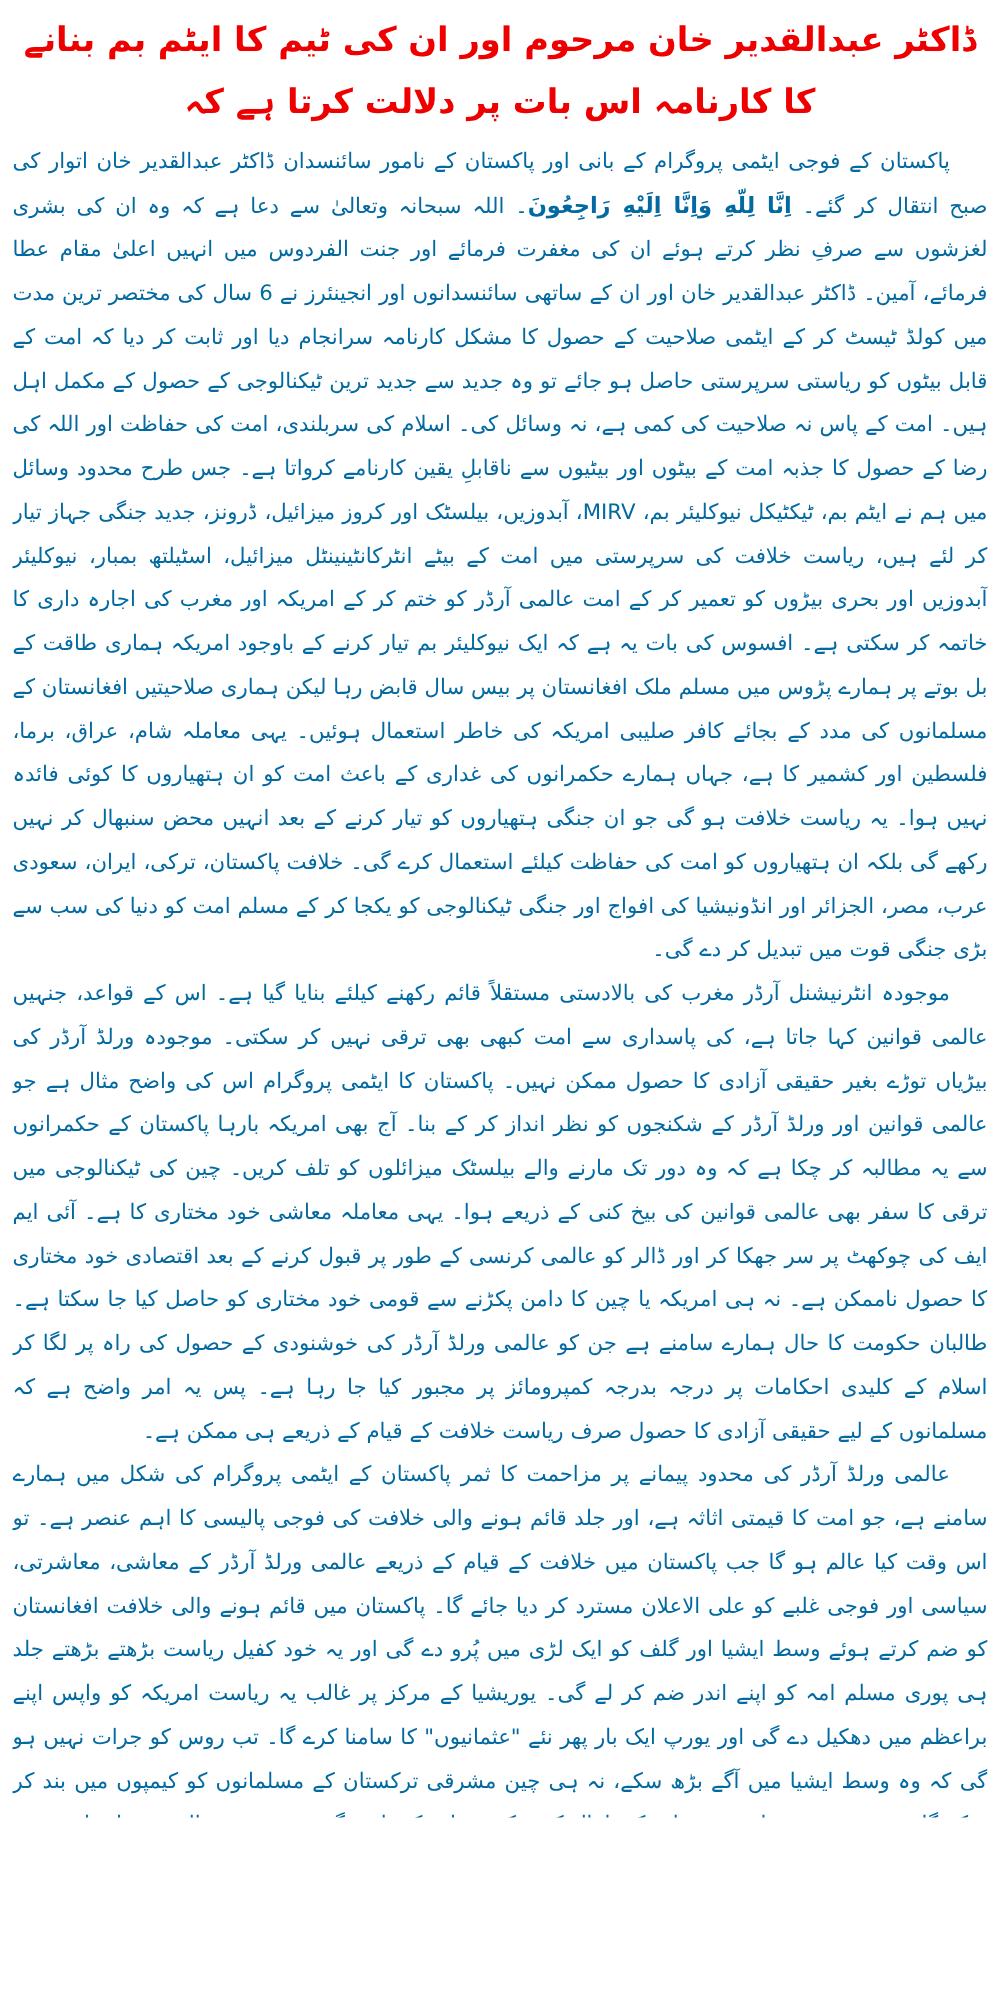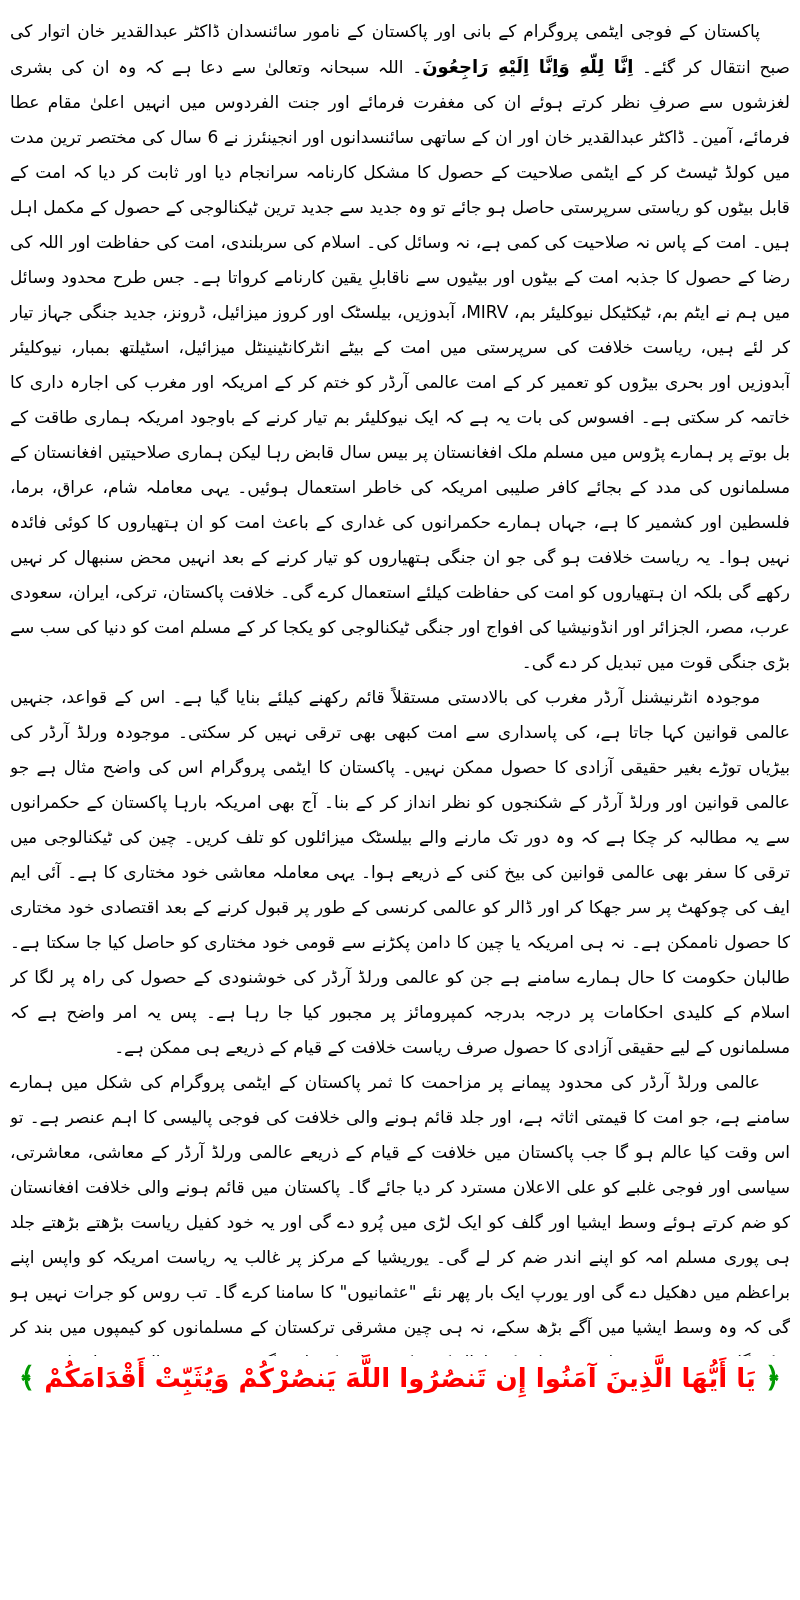--- a/index.html
+++ b/index.html
@@ -25,21 +25,21 @@
     line-height: 49px;
     color: #ee0000;
   }
   .headline .hl-line { display: block; }
   .article {
     height: 1342px;
     margin: 4px 10px 0 10px;
     overflow: hidden;
     font-size: 17px;
     line-height: 35px;
-    color: #000000;
+    color: #0369a1;
     text-align: justify;
     text-justify: inter-word;
   }
   .article p {
     margin: 0;
     text-indent: 30px;
   }
   .arabic-inline {
     font-weight: bold;
     font-size: 18px;
@@ -60,30 +60,23 @@
     font-weight: bold;
     font-size: 28px;
   }
 </style>
 </head>
 <body>
 
 <div class="page">
 
   <div class="headline">
+    <span class="hl-line">ڈاکٹر عبدالقدیر خان مرحوم اور ان کی ٹیم کا ایٹم بم بنانے کا کارنامہ اس بات پر دلالت کرتا ہے کہ</span>
   </div>
 
   <div class="article">
     <p><span>پاکستان کے فوجی ایٹمی پروگرام کے بانی اور پاکستان کے نامور سائنسدان ڈاکٹر عبدالقدیر خان اتوار کی صبح انتقال کر گئے۔ </span><span class="arabic-inline">اِنَّا لِلّهِ وَاِنَّا اِلَيْهِ رَاجِعُونَ</span><span>۔ اللہ سبحانہ وتعالیٰ سے دعا ہے کہ وہ ان کی بشری لغزشوں سے صرفِ نظر کرتے ہوئے ان کی مغفرت فرمائے اور جنت الفردوس میں انہیں اعلیٰ مقام عطا فرمائے، آمین۔ ڈاکٹر عبدالقدیر خان اور ان کے ساتھی سائنسدانوں اور انجینئرز نے 6 سال کی مختصر ترین مدت میں کولڈ ٹیسٹ کر کے ایٹمی صلاحیت کے حصول کا مشکل کارنامہ سرانجام دیا اور ثابت کر دیا کہ امت کے قابل بیٹوں کو ریاستی سرپرستی حاصل ہو جائے تو وہ جدید سے جدید ترین ٹیکنالوجی کے حصول کے مکمل اہل ہیں۔ امت کے پاس نہ صلاحیت کی کمی ہے، نہ وسائل کی۔ اسلام کی سربلندی، امت کی حفاظت اور اللہ کی رضا کے حصول کا جذبہ امت کے بیٹوں اور بیٹیوں سے ناقابلِ یقین کارنامے کرواتا ہے۔ جس طرح محدود وسائل میں ہم نے ایٹم بم، ٹیکٹیکل نیوکلیئر بم، MIRV، آبدوزیں، بیلسٹک اور کروز میزائیل، ڈرونز، جدید جنگی جہاز تیار کر لئے ہیں، ریاست خلافت کی سرپرستی میں امت کے بیٹے انٹرکانٹینینٹل میزائیل، اسٹیلتھ بمبار، نیوکلیئر آبدوزیں اور بحری بیڑوں کو تعمیر کر کے امت عالمی آرڈر کو ختم کر کے امریکہ اور مغرب کی اجارہ داری کا خاتمہ کر سکتی ہے۔ افسوس کی بات یہ ہے کہ ایک نیوکلیئر بم تیار کرنے کے باوجود امریکہ ہماری طاقت کے بل بوتے پر ہمارے پڑوس میں مسلم ملک افغانستان پر بیس سال قابض رہا لیکن ہماری صلاحیتیں افغانستان کے مسلمانوں کی مدد کے بجائے کافر صلیبی امریکہ کی خاطر استعمال ہوئیں۔ یہی معاملہ شام، عراق، برما، فلسطین اور کشمیر کا ہے، جہاں ہمارے حکمرانوں کی غداری کے باعث امت کو ان ہتھیاروں کا کوئی فائدہ نہیں ہوا۔ یہ ریاست خلافت ہو گی جو ان جنگی ہتھیاروں کو تیار کرنے کے بعد انہیں محض سنبھال کر نہیں رکھے گی بلکہ ان ہتھیاروں کو امت کی حفاظت کیلئے استعمال کرے گی۔ خلافت پاکستان، ترکی، ایران، سعودی عرب، مصر، الجزائر اور انڈونیشیا کی افواج اور جنگی ٹیکنالوجی کو یکجا کر کے مسلم امت کو دنیا کی سب سے بڑی جنگی قوت میں تبدیل کر دے گی۔</span></p>
     <p>موجودہ انٹرنیشنل آرڈر مغرب کی بالادستی مستقلاً قائم رکھنے کیلئے بنایا گیا ہے۔ اس کے قواعد، جنہیں عالمی قوانین کہا جاتا ہے، کی پاسداری سے امت کبھی بھی ترقی نہیں کر سکتی۔ موجودہ ورلڈ آرڈر کی بیڑیاں توڑے بغیر حقیقی آزادی کا حصول ممکن نہیں۔ پاکستان کا ایٹمی پروگرام اس کی واضح مثال ہے جو عالمی قوانین اور ورلڈ آرڈر کے شکنجوں کو نظر انداز کر کے بنا۔ آج بھی امریکہ بارہا پاکستان کے حکمرانوں سے یہ مطالبہ کر چکا ہے کہ وہ دور تک مارنے والے بیلسٹک میزائلوں کو تلف کریں۔ چین کی ٹیکنالوجی میں ترقی کا سفر بھی عالمی قوانین کی بیخ کنی کے ذریعے ہوا۔ یہی معاملہ معاشی خود مختاری کا ہے۔ آئی ایم ایف کی چوکھٹ پر سر جھکا کر اور ڈالر کو عالمی کرنسی کے طور پر قبول کرنے کے بعد اقتصادی خود مختاری کا حصول ناممکن ہے۔ نہ ہی امریکہ یا چین کا دامن پکڑنے سے قومی خود مختاری کو حاصل کیا جا سکتا ہے۔ طالبان حکومت کا حال ہمارے سامنے ہے جن کو عالمی ورلڈ آرڈر کی خوشنودی کے حصول کی راہ پر لگا کر اسلام کے کلیدی احکامات پر درجہ بدرجہ کمپرومائز پر مجبور کیا جا رہا ہے۔ پس یہ امر واضح ہے کہ مسلمانوں کے لیے حقیقی آزادی کا حصول صرف ریاست خلافت کے قیام کے ذریعے ہی ممکن ہے۔</p>
     <p>عالمی ورلڈ آرڈر کی محدود پیمانے پر مزاحمت کا ثمر پاکستان کے ایٹمی پروگرام کی شکل میں ہمارے سامنے ہے، جو امت کا قیمتی اثاثہ ہے، اور جلد قائم ہونے والی خلافت کی فوجی پالیسی کا اہم عنصر ہے۔ تو اس وقت کیا عالم ہو گا جب پاکستان میں خلافت کے قیام کے ذریعے عالمی ورلڈ آرڈر کے معاشی، معاشرتی، سیاسی اور فوجی غلبے کو علی الاعلان مسترد کر دیا جائے گا۔ پاکستان میں قائم ہونے والی خلافت افغانستان کو ضم کرتے ہوئے وسط ایشیا اور گلف کو ایک لڑی میں پُرو دے گی اور یہ خود کفیل ریاست بڑھتے بڑھتے جلد ہی پوری مسلم امہ کو اپنے اندر ضم کر لے گی۔ یوریشیا کے مرکز پر غالب یہ ریاست امریکہ کو واپس اپنے براعظم میں دھکیل دے گی اور یورپ ایک بار پھر نئے "عثمانیوں" کا سامنا کرے گا۔ تب روس کو جرات نہیں ہو گی کہ وہ وسط ایشیا میں آگے بڑھ سکے، نہ ہی چین مشرقی ترکستان کے مسلمانوں کو کیمپوں میں بند کر سکے گا۔ نہ ہی یہود ہمارے مقدسات کو پامال کرنے کی جرات کر پائیں گے۔ یہ ہے وہ عالمی منظر نامہ جس کا دنیا خلافت کے قیام کے بعد مشاہدہ کرے گی۔ تو اے افواجِ پاکستان! کیا تم اس عزت کے طالب نہیں؟ آگے بڑھو اور خلافت کے قیام کے ذریعے دین اور دنیا کی عزت حاصل کر لو۔ اللہ سبحانہ وتعالیٰ نے فرمایا؛</p>
   </div>
 
-  <div class="footer-block">
-    <div class="quran-verse">
-      <span class="verse-bracket">﴿</span>
-      <span>يَا أَيُّهَا الَّذِينَ آمَنُوا إِن تَنصُرُوا اللَّهَ يَنصُرْكُمْ وَيُثَبِّتْ أَقْدَامَكُمْ</span>
-      <span class="verse-bracket">﴾</span>
-    </div>
-
-  </div>
 
 </div>
 
 </body></html>

